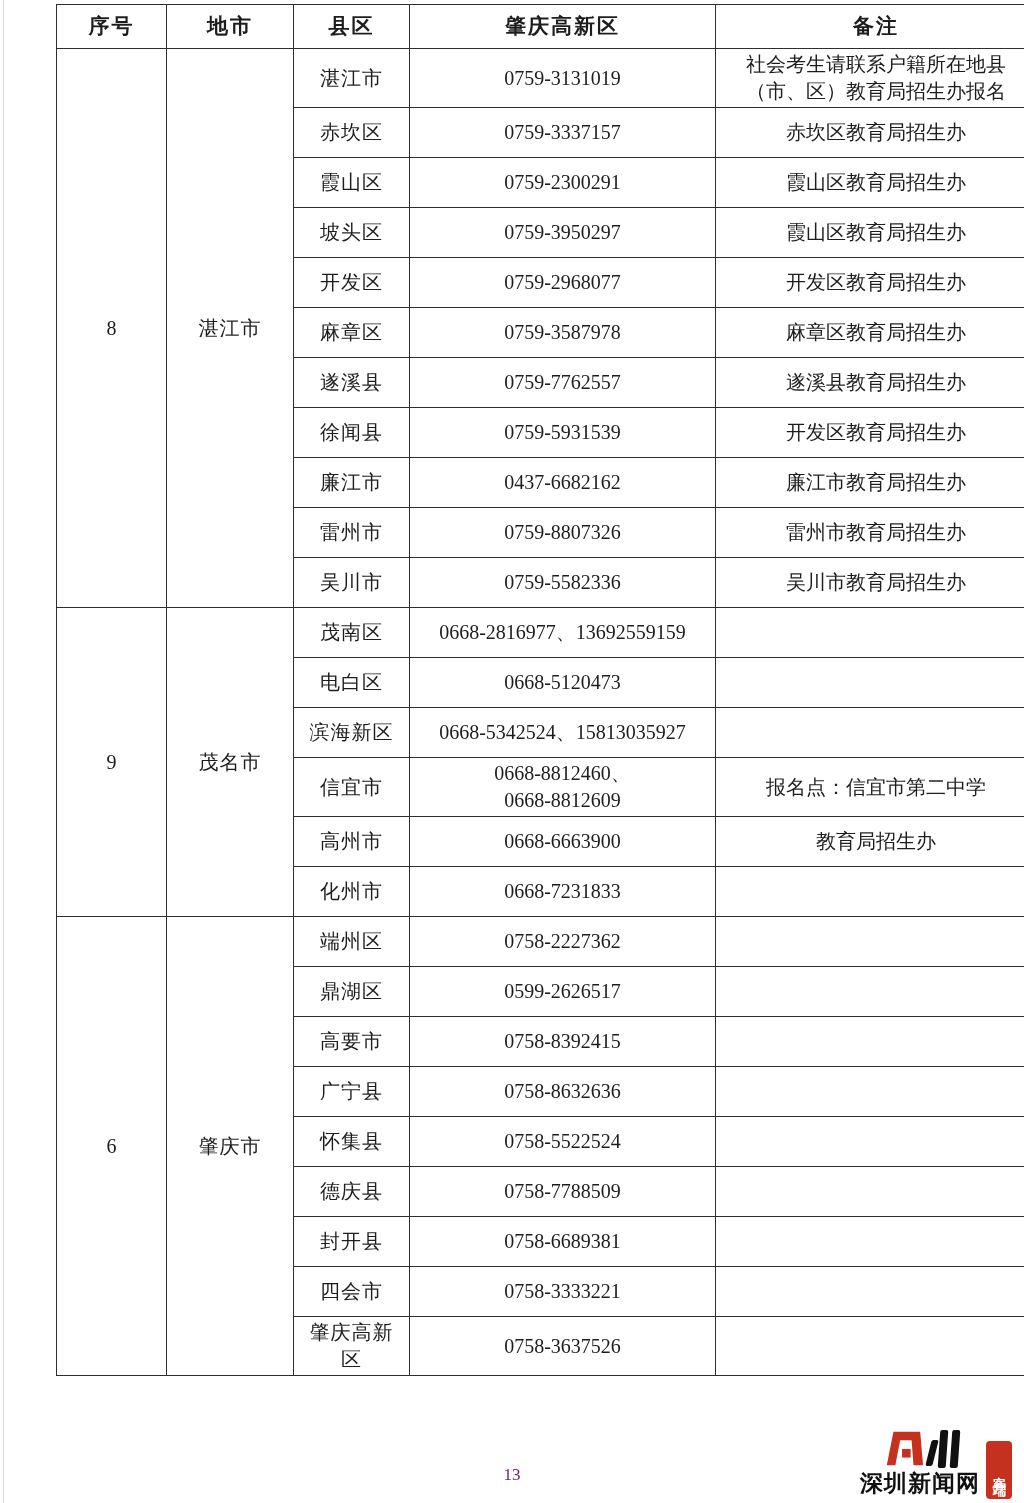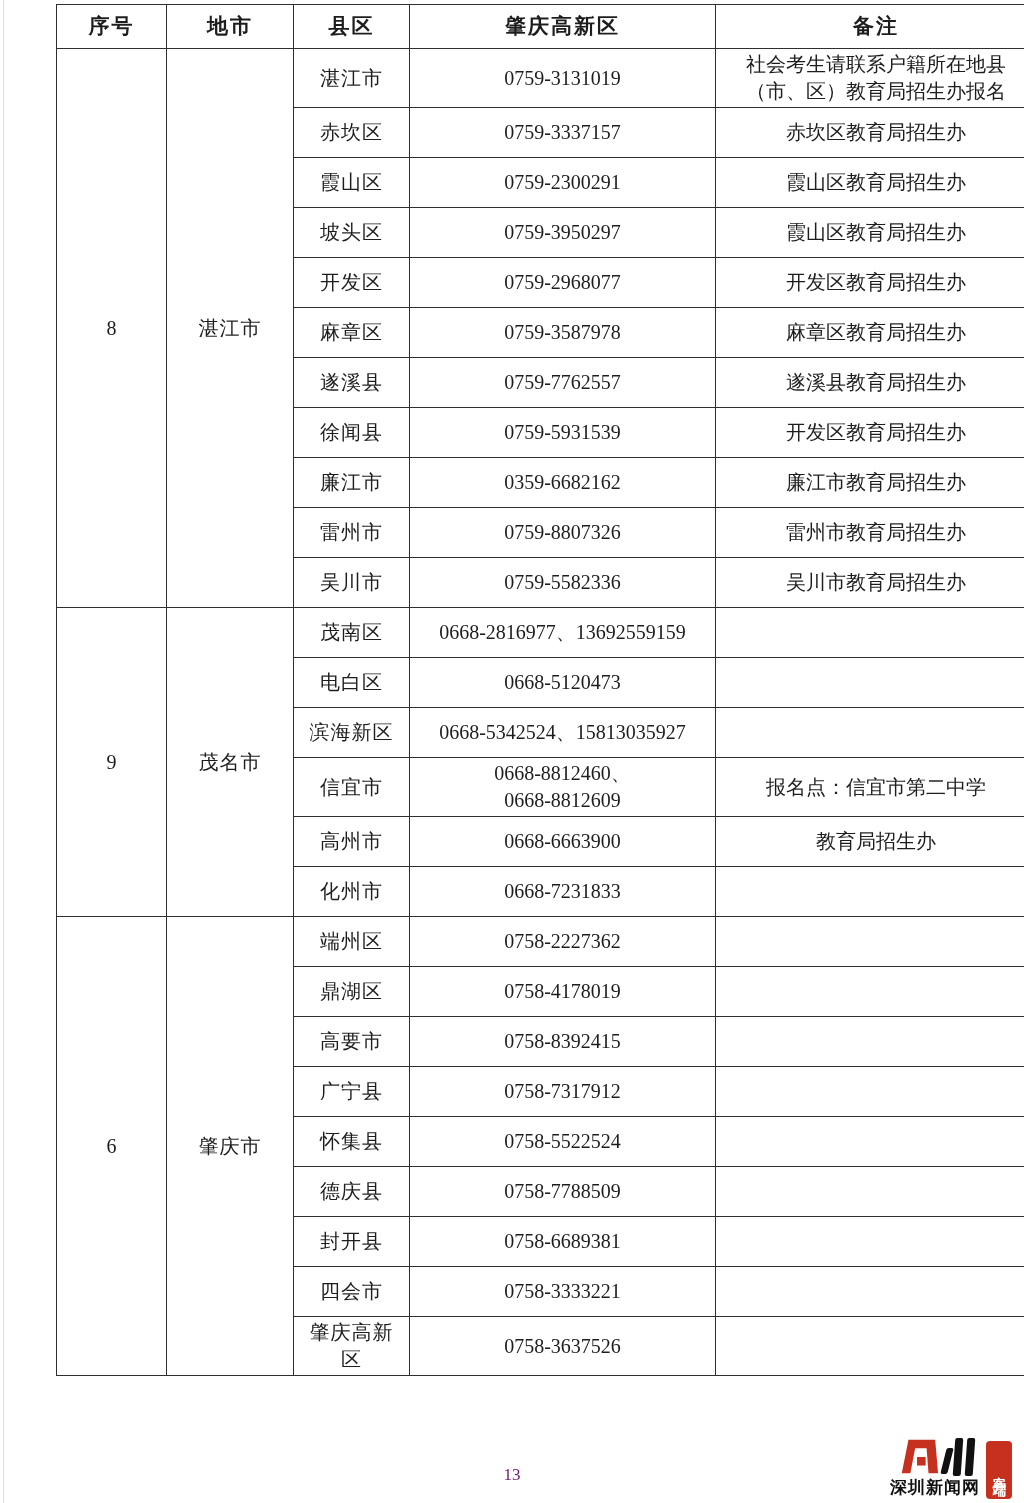--- a/index.html
+++ b/index.html
@@ -61,21 +61,21 @@
   }
   .logo-main { display: flex; flex-direction: column; align-items: center; }
   .logo-glyphs { display: flex; align-items: flex-end; gap: 4px; height: 40px; }
   .logo-mark-svg { display: block; }
   .logo-bars { display: flex; align-items: flex-end; gap: 4px; height: 38px; }
   .bar { background: #111; border-radius: 2px; transform: skewX(-4deg); }
   .bar1 { width: 7px; height: 26px; transform: skewX(-14deg) translateY(-2px); }
   .bar2 { width: 8px; height: 38px; }
   .bar3 { width: 8px; height: 38px; }
   .logo-site-name {
-    font-size: 17px; font-weight: bold; color: #101010;
+    font-size: 23px; font-weight: bold; color: #101010;
     letter-spacing: 1px; margin-top: 0;
     text-shadow: 0 0 1px #fff;
     white-space: nowrap;
     font-family: Liberation Mono, monospace;
   }
   .client-badge {
     background: var(--brand-red);
     color: #fff;
     writing-mode: vertical-rl;
     font-size: 13.5px;
@@ -147,21 +147,21 @@
         <td class="phone">0759-7762557</td>
         <td class="note">遂溪县教育局招生办</td>
       </tr>
       <tr>
         <td class="district">徐闻县</td>
         <td class="phone">0759-5931539</td>
         <td class="note">开发区教育局招生办</td>
       </tr>
       <tr>
         <td class="district">廉江市</td>
-        <td class="phone">0359-6682162</td>
+        <td class="phone">0437-6682162</td>
         <td class="note">廉江市教育局招生办</td>
       </tr>
       <tr>
         <td class="district">雷州市</td>
         <td class="phone">0759-8807326</td>
         <td class="note">雷州市教育局招生办</td>
       </tr>
       <tr>
         <td class="district">吴川市</td>
         <td class="phone">0759-5582336</td>
@@ -202,31 +202,31 @@
       </tr>
       <tr>
         <td class="seq" rowspan="9">6</td>
         <td class="city" rowspan="9">肇庆市</td>
         <td class="district">端州区</td>
         <td class="phone">0758-2227362</td>
         <td class="note"></td>
       </tr>
       <tr>
         <td class="district">鼎湖区</td>
-        <td class="phone">0758-4178019</td>
+        <td class="phone">0599-2626517</td>
         <td class="note"></td>
       </tr>
       <tr>
         <td class="district">高要市</td>
         <td class="phone">0758-8392415</td>
         <td class="note"></td>
       </tr>
       <tr>
         <td class="district">广宁县</td>
-        <td class="phone">0758-7317912</td>
+        <td class="phone">0758-8632636</td>
         <td class="note"></td>
       </tr>
       <tr>
         <td class="district">怀集县</td>
         <td class="phone">0758-5522524</td>
         <td class="note"></td>
       </tr>
       <tr>
         <td class="district">德庆县</td>
         <td class="phone">0758-7788509</td>

